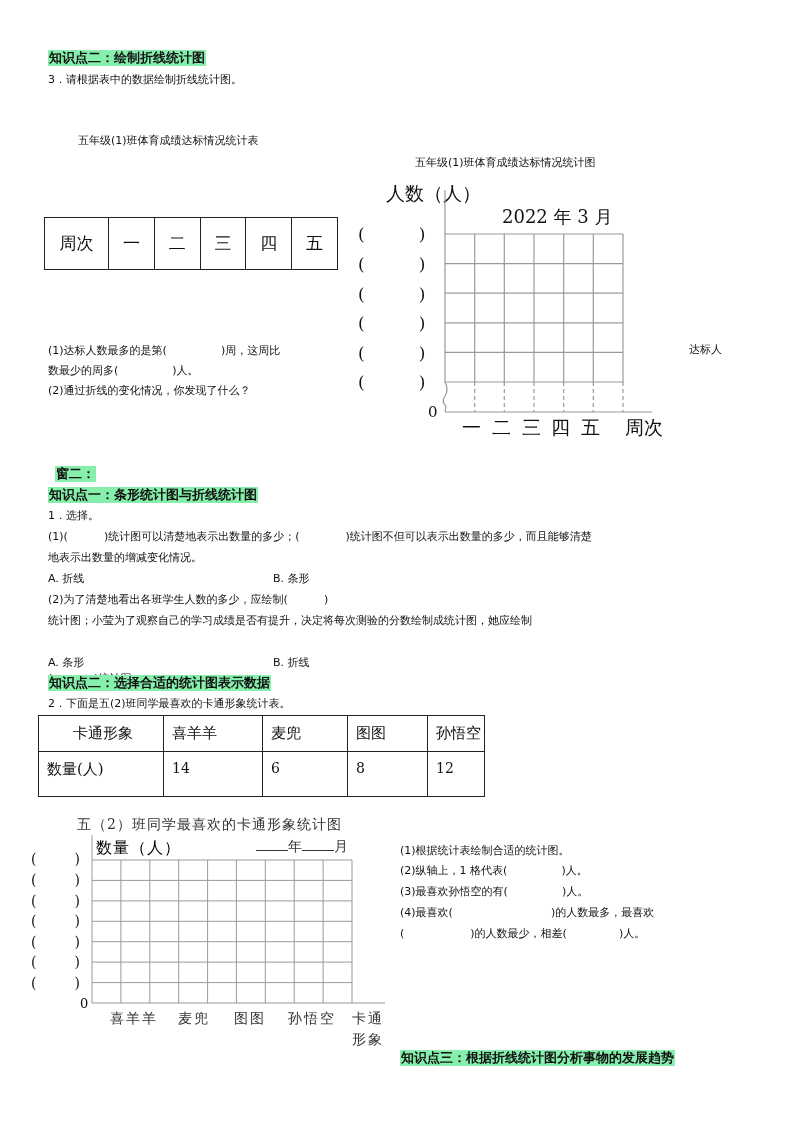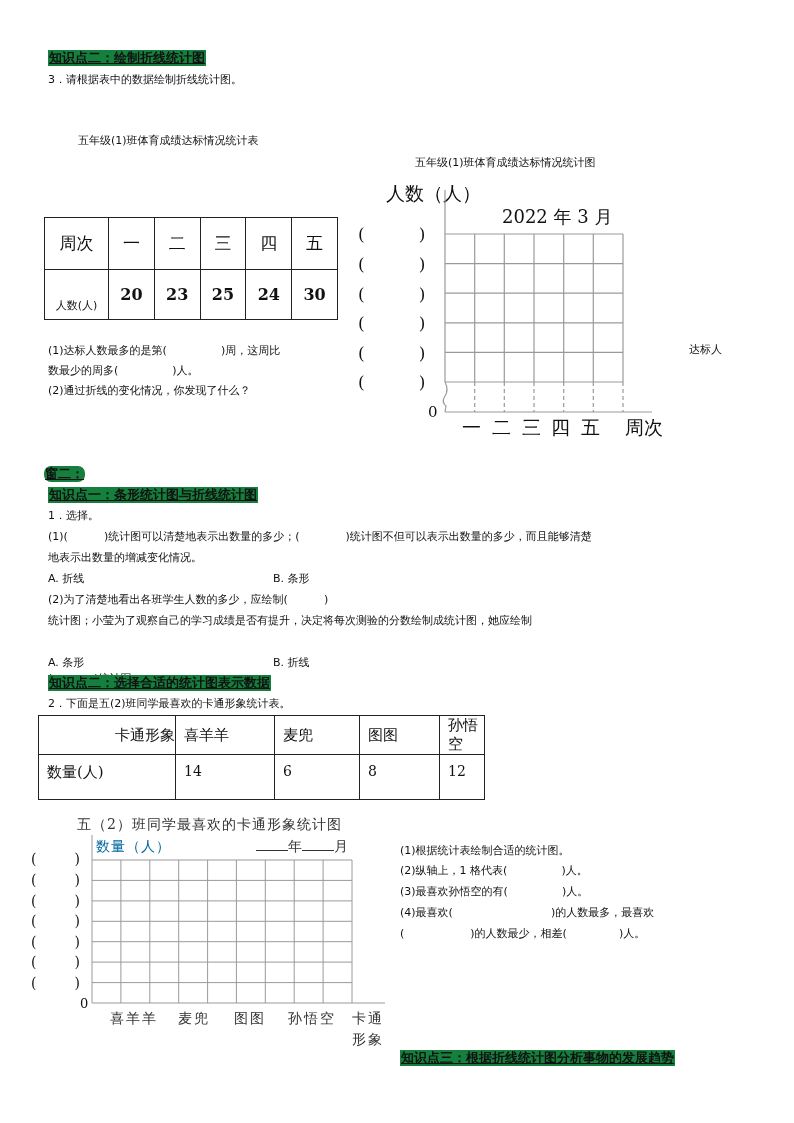--- a/index.html
+++ b/index.html
@@ -1,19 +1,19 @@
 <!DOCTYPE html>
 <html><head>
 <meta charset="utf-8">
 <style>
   html, body { margin:0; padding:0; background:#ffffff; }
   body { width:794px; height:1123px; position:relative; overflow:hidden;
          font-family:"DejaVu Sans", sans-serif; color:#111; font-size:13px; }
   .abs { position:absolute; white-space:nowrap; }
-  .hl { background:#15803d; font-weight:bold; font-family:"DejaVu Serif", serif; font-size:13px; line-height:16px; padding:0 1px;text-decoration:underline; }
+  .hl { background:#86efac; font-weight:bold; font-family:"DejaVu Serif", serif; font-size:13px; line-height:16px; padding:0 1px; }
   .txt { font-size:11px; line-height:16px; }
   .serif { font-family:"DejaVu Serif", "Liberation Serif", serif; }
   table.t1 { position:absolute; border-collapse:collapse; }
   table.t1 td { border:1px solid #222; text-align:center; padding:0; }
   .blank { display:inline-block; }
   svg { position:absolute; }
 </style>
 </head>
 <body>
 
@@ -24,28 +24,20 @@
 
 <table class="t1" style="left:44px;top:217px;width:294px;">
   <tbody>
       <tr style="height:52px;">
     <td style="width:63px;font-size:17px;font-family:'DejaVu Serif',serif;">周次</td>
     <td style="font-size:17px;font-family:'DejaVu Serif',serif;">一</td>
     <td style="font-size:17px;font-family:'DejaVu Serif',serif;">二</td>
     <td style="font-size:17px;font-family:'DejaVu Serif',serif;">三</td>
     <td style="font-size:17px;font-family:'DejaVu Serif',serif;">四</td>
     <td style="font-size:17px;font-family:'DejaVu Serif',serif;">五</td>
-  </tr>
-  <tr style="height:50px;">
-    <td style="font-size:11px;vertical-align:bottom;padding-bottom:6px;">人数(人)</td>
-    <td style="font-size:16px;font-weight:bold;font-family:'DejaVu Serif',serif;">20</td>
-    <td style="font-size:16px;font-weight:bold;font-family:'DejaVu Serif',serif;">23</td>
-    <td style="font-size:16px;font-weight:bold;font-family:'DejaVu Serif',serif;">25</td>
-    <td style="font-size:16px;font-weight:bold;font-family:'DejaVu Serif',serif;">24</td>
-    <td style="font-size:16px;font-weight:bold;font-family:'DejaVu Serif',serif;">30</td>
   </tr>
 </tbody>
   </table>
 
 <div class="abs txt" style="left:48px;top:343px;">
   <span>(1)达标人数最多的是第(</span><span class="blank" style="width:54px;"></span><span>)周，这周比</span>
 </div>
 <div class="abs txt" style="left:48px;top:363px;">
   <span>数最少的周多(</span><span class="blank" style="width:54px;"></span><span>)人。</span>
 </div>
@@ -99,21 +91,21 @@
 </svg>
 <div class="abs serif" style="left:428px;top:403px;font-size:15px;">0</div>
 <div class="abs serif" style="left:462px;top:415px;font-size:19px;">一</div>
 <div class="abs serif" style="left:492px;top:415px;font-size:19px;">二</div>
 <div class="abs serif" style="left:522px;top:415px;font-size:19px;">三</div>
 <div class="abs serif" style="left:551px;top:415px;font-size:19px;">四</div>
 <div class="abs serif" style="left:581px;top:415px;font-size:19px;">五</div>
 <div class="abs serif" style="left:625px;top:415px;font-size:19px;">周次</div>
 <div class="abs txt" style="left:689px;top:342px;">达标人</div>
 
-<div class="abs hl" style="left:44px;top:466px;border-radius:7px;">窗二：</div>
+<div class="abs hl" style="left:55px;top:466px;">窗二：</div>
 <div class="abs hl" style="left:48px;top:487px;">知识点一：条形统计图与折线统计图</div>
 <div class="abs txt" style="left:48px;top:508px;">1．选择。</div>
 
 <div class="abs txt" style="left:48px;top:529px;">
   <span>(1)(</span><span class="blank" style="width:36px;"></span><span>)统计图可以清楚地表示出数量的多少；(</span><span class="blank" style="width:46px;"></span><span>)统计图不但可以表示出数量的多少，而且能够清楚</span>
 </div>
 <div class="abs txt" style="left:48px;top:550px;">地表示出数量的增减变化情况。</div>
 <div class="abs txt" style="left:48px;top:571px;">A.  折线</div>
 <div class="abs txt" style="left:273px;top:571px;">B.  条形</div>
 
@@ -126,38 +118,38 @@
 </div>
 <div class="abs txt" style="left:48px;top:655px;">A.  条形</div>
 <div class="abs txt" style="left:273px;top:655px;">B.  折线</div>
 
 <div class="abs hl" style="left:48px;top:675px;">知识点二：选择合适的统计图表示数据</div>
 <div class="abs txt" style="left:48px;top:696px;">2．下面是五(2)班同学最喜欢的卡通形象统计表。</div>
 
 <table class="t1" style="left:38px;top:715px;width:447px;font-family:'DejaVu Serif',serif;">
   <tbody>
       <tr style="height:36px;">
-    <td style="width:120px;text-align:right;padding-left:16px;font-size:15px;">卡通形象</td>
+    <td style="width:120px;text-align:center;padding-left:4px;font-size:15px;">卡通形象</td>
     <td style="width:90px;text-align:left;padding-left:8px;font-size:15px;">喜羊羊</td>
     <td style="width:76px;text-align:left;padding-left:8px;font-size:15px;">麦兜</td>
     <td style="width:71px;text-align:left;padding-left:8px;font-size:15px;">图图</td>
     <td style="text-align:left;padding-left:8px;font-size:15px;">孙悟空</td>
   </tr>
   <tr style="height:45px;">
     <td style="text-align:left;padding-left:8px;font-size:15px;vertical-align:top;padding-top:8px;">数量(人)</td>
     <td style="text-align:left;padding-left:8px;font-size:14px;vertical-align:top;padding-top:8px;">14</td>
     <td style="text-align:left;padding-left:8px;font-size:14px;vertical-align:top;padding-top:8px;">6</td>
     <td style="text-align:left;padding-left:8px;font-size:14px;vertical-align:top;padding-top:8px;">8</td>
     <td style="text-align:left;padding-left:8px;font-size:14px;vertical-align:top;padding-top:8px;">12</td>
   </tr>
 </tbody>
   </table>
 
 <div class="abs serif" style="left:77px;top:816px;font-size:14px;letter-spacing:1px;color:#333;">五（2）班同学最喜欢的卡通形象统计图</div>
-<div class="abs serif" style="left:96px;top:838px;font-size:14px;letter-spacing:1px;color:#0369a1;">数量（人）</div>
+<div class="abs serif" style="left:96px;top:838px;font-size:16px;letter-spacing:1px;color:#000000;">数量（人）</div>
 <div class="abs serif" style="left:256px;top:838px;font-size:14px;color:#333;">
   <span class="blank" style="width:32px;border-bottom:1px solid #333;"></span><span>年</span><span class="blank" style="width:32px;border-bottom:1px solid #333;"></span><span>月</span>
 </div>
 
 <div>
   <div class="abs serif" style="left:31px;top:851px;font-size:14px;"><span>(</span><span style="display:inline-block;width:38px;"></span><span>)</span></div>
   <div class="abs serif" style="left:31px;top:872px;font-size:14px;"><span>(</span><span style="display:inline-block;width:38px;"></span><span>)</span></div>
   <div class="abs serif" style="left:31px;top:893px;font-size:14px;"><span>(</span><span style="display:inline-block;width:38px;"></span><span>)</span></div>
   <div class="abs serif" style="left:31px;top:913px;font-size:14px;"><span>(</span><span style="display:inline-block;width:38px;"></span><span>)</span></div>
   <div class="abs serif" style="left:31px;top:934px;font-size:14px;"><span>(</span><span style="display:inline-block;width:38px;"></span><span>)</span></div>

